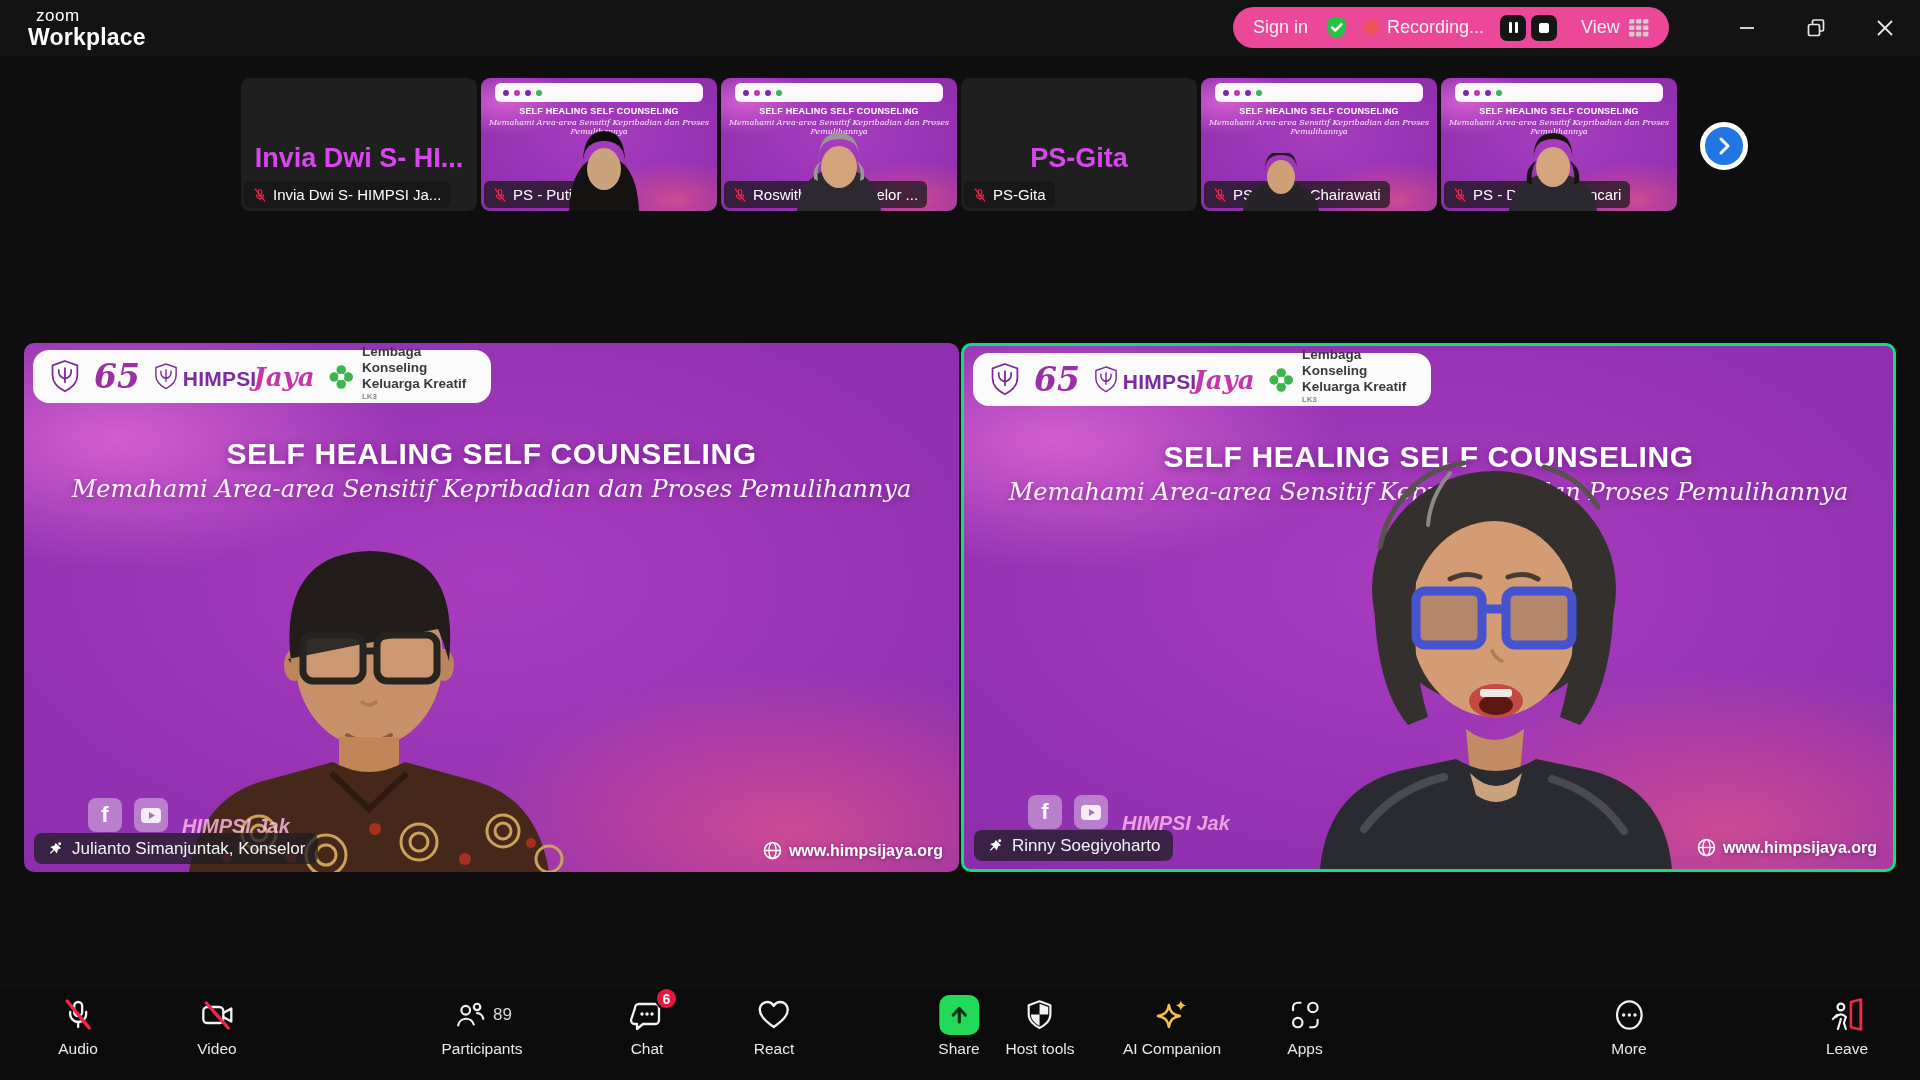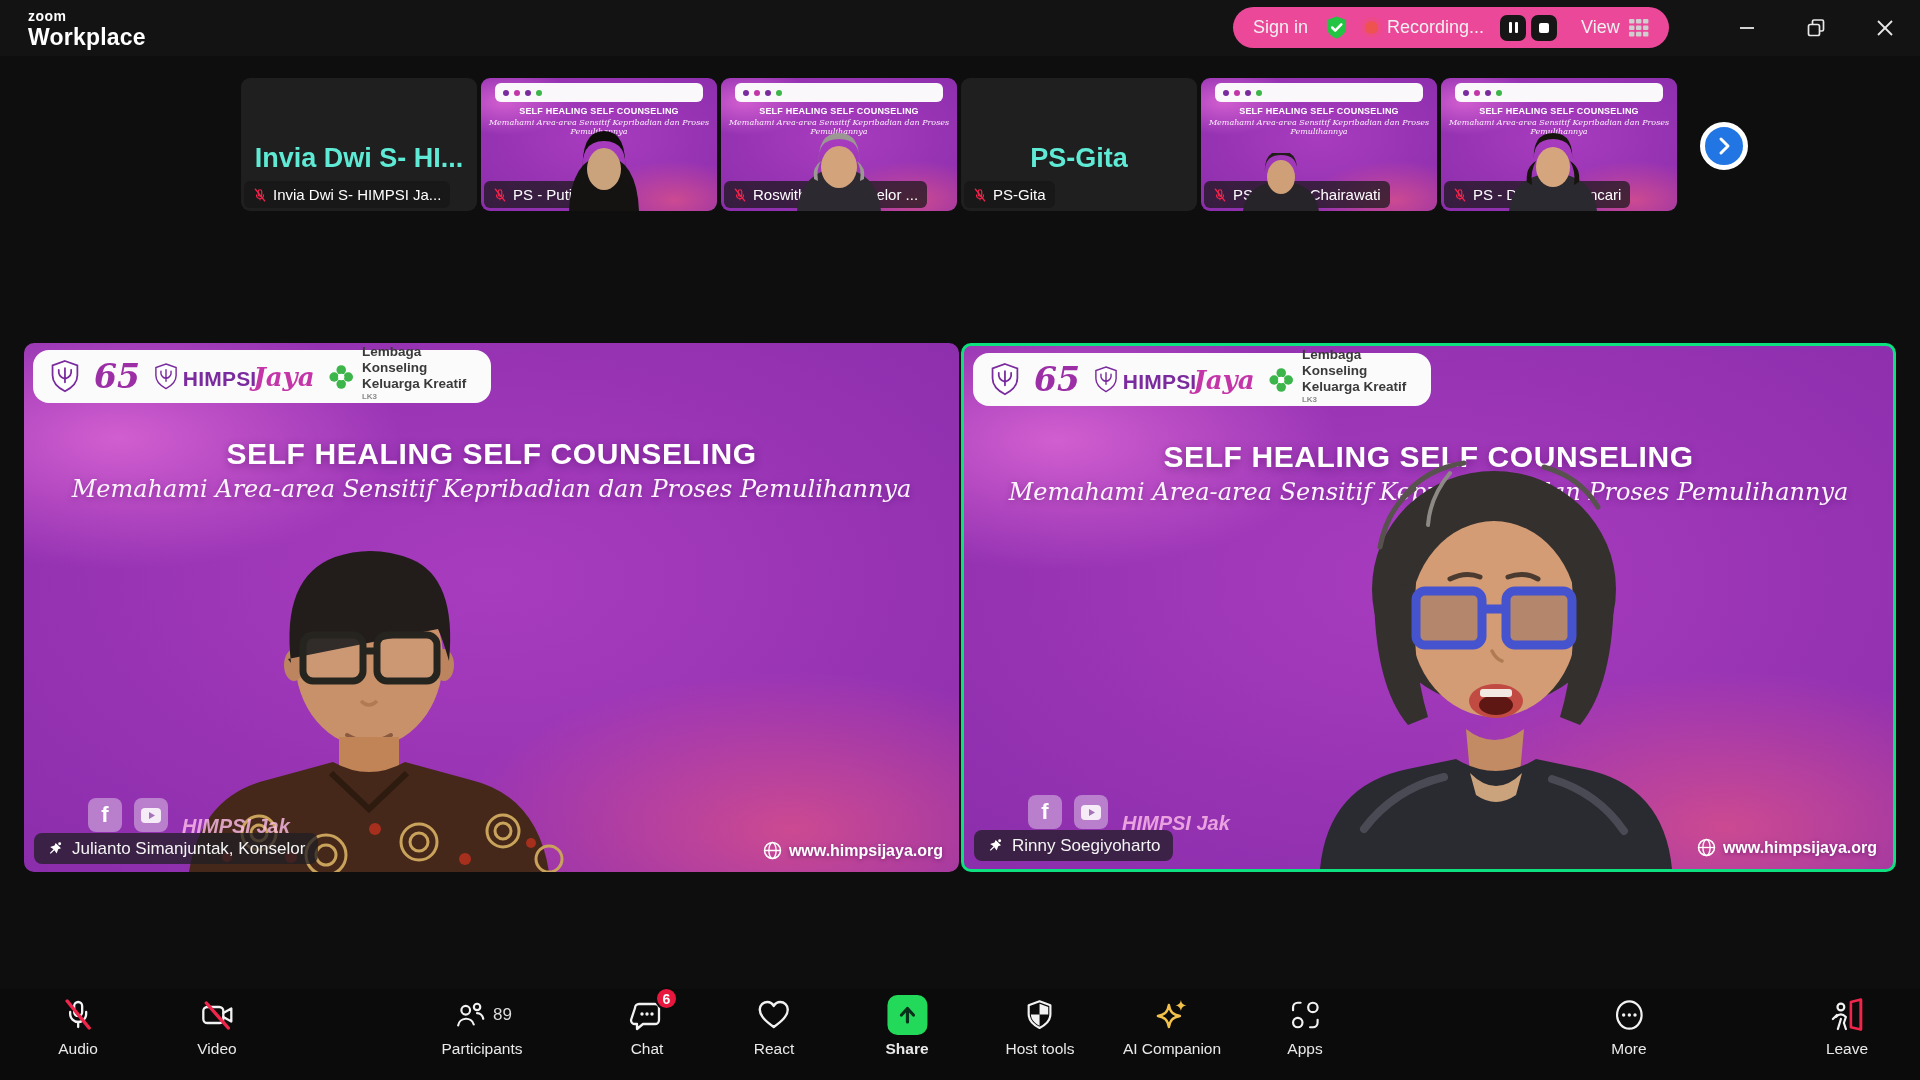--- a/index.html
+++ b/index.html
@@ -3,40 +3,40 @@
 <meta charset="utf-8">
 <style>
   * { margin:0; padding:0; box-sizing:border-box; }
   html,body { width:1920px; height:1080px; overflow:hidden; background:#0e0e0e;
               font-family:"Liberation Sans","DejaVu Sans",sans-serif; }
   .stage { position:relative; width:1920px; height:1080px; background:#0e0e0e; }
 
   
   .topbar { position:absolute; left:0; top:0; width:1920px; height:56px; background:#131313; }
   .logo { position:absolute; left:28px; top:7px; color:#fff; }
-  .logo .l1 { font-size:14px; font-weight:bold; letter-spacing:.5px; line-height:18px; }
+  .logo .l1 { font-size:17px; font-weight:normal; letter-spacing:.5px; line-height:18px;margin-left:8px; }
   .logo .l2 { font-size:23px; font-weight:bold; letter-spacing:.2px; line-height:24px; }
   .top-pill { position:absolute; left:1233px; top:7px; height:41px; border-radius:21px;
               background:#ec4899; display:flex; align-items:center; padding:0 20px; gap:16px; }
   .top-pill .txt { color:#f1f1f1; font-size:18px; white-space:nowrap; }
   .rec-dot { width:13px; height:13px; border-radius:50%; background:#ef5350;
              box-shadow:0 0 0 4px rgba(239,83,80,.22); }
   .mini-btn { width:26px; height:26px; border-radius:7px; background:#161616;
               display:flex; align-items:center; justify-content:center; gap:3px; }
   .mini-btn .bar { width:3px; height:11px; background:#fff; border-radius:1px; }
   .mini-btn .sq { width:10px; height:10px; background:#fff; border-radius:2px; }
   .win-btn { position:absolute; top:6px; width:44px; height:44px; display:flex;
              align-items:center; justify-content:center; }
   .rec-group { display:flex; align-items:center; gap:9px; }
 
   
   .strip-tile { position:absolute; top:78px; height:133px; width:236px; border-radius:9px;
                 overflow:hidden; }
   .strip-name { background:#1f1f1f; display:flex; align-items:center; justify-content:center; }
-  .strip-name .big { color:#5eead4; font-size:27px; font-weight:bold; padding-top:28px; }
+  .strip-name .big { color:#d946ef; font-size:27px; font-weight:bold; padding-top:28px; }
   .purple-bg { background:
       radial-gradient(ellipse 60% 50% at 82% 92%, rgba(214,78,140,.85) 0%, rgba(214,78,140,0) 60%),
       radial-gradient(ellipse 55% 45% at 10% 18%, rgba(216,99,211,.9) 0%, rgba(216,99,211,0) 55%),
       radial-gradient(ellipse 120% 120% at 50% 45%, #a83cbe 0%, #8e2fae 55%, #7c2a9e 100%); }
   .name-pill { position:absolute; left:3px; bottom:3px; height:27px; border-radius:6px;
                background:rgba(22,22,22,.72); display:flex; align-items:center; gap:6px;
                padding:0 9px; max-width:230px; }
   .name-pill span { color:#fff; font-size:15px; white-space:nowrap; overflow:hidden;
                     text-overflow:ellipsis; }
   .mini-banner { position:absolute; left:14px; right:14px; top:5px; height:19px;
@@ -544,21 +544,21 @@
 
     <div class="tb-item" style="left:774px;">
       <div class="tb-icon">
         <svg width="36" height="36" viewBox="0 0 36 36" fill="none" stroke="#f2f2f2" stroke-width="2.4" stroke-linejoin="round">
           <path d="M18 30 C10 24 4 19 4 12.5 C4 8 7.5 5 11.5 5 c3 0 5.2 1.6 6.5 4 c1.3 -2.4 3.5 -4 6.5 -4 C28.5 5 32 8 32 12.5 C32 19 26 24 18 30 z"></path>
         </svg>
       </div>
       <div class="lbl">React</div>
     </div>
 
-    <div class="tb-item" style="left:907px;font-weight:bold;">
+    <div class="tb-item" style="left:959px;">
       <div class="tb-icon">
         <div class="share-sq">
           <svg width="24" height="24" viewBox="0 0 24 24" fill="none" stroke="#07301a" stroke-width="3.2" stroke-linecap="round" stroke-linejoin="round">
             <line x1="12" y1="19" x2="12" y2="6"></line>
             <polyline points="6,12 12,5.5 18,12"></polyline>
           </svg>
         </div>
       </div>
       <div class="lbl">Share</div>
     </div>

